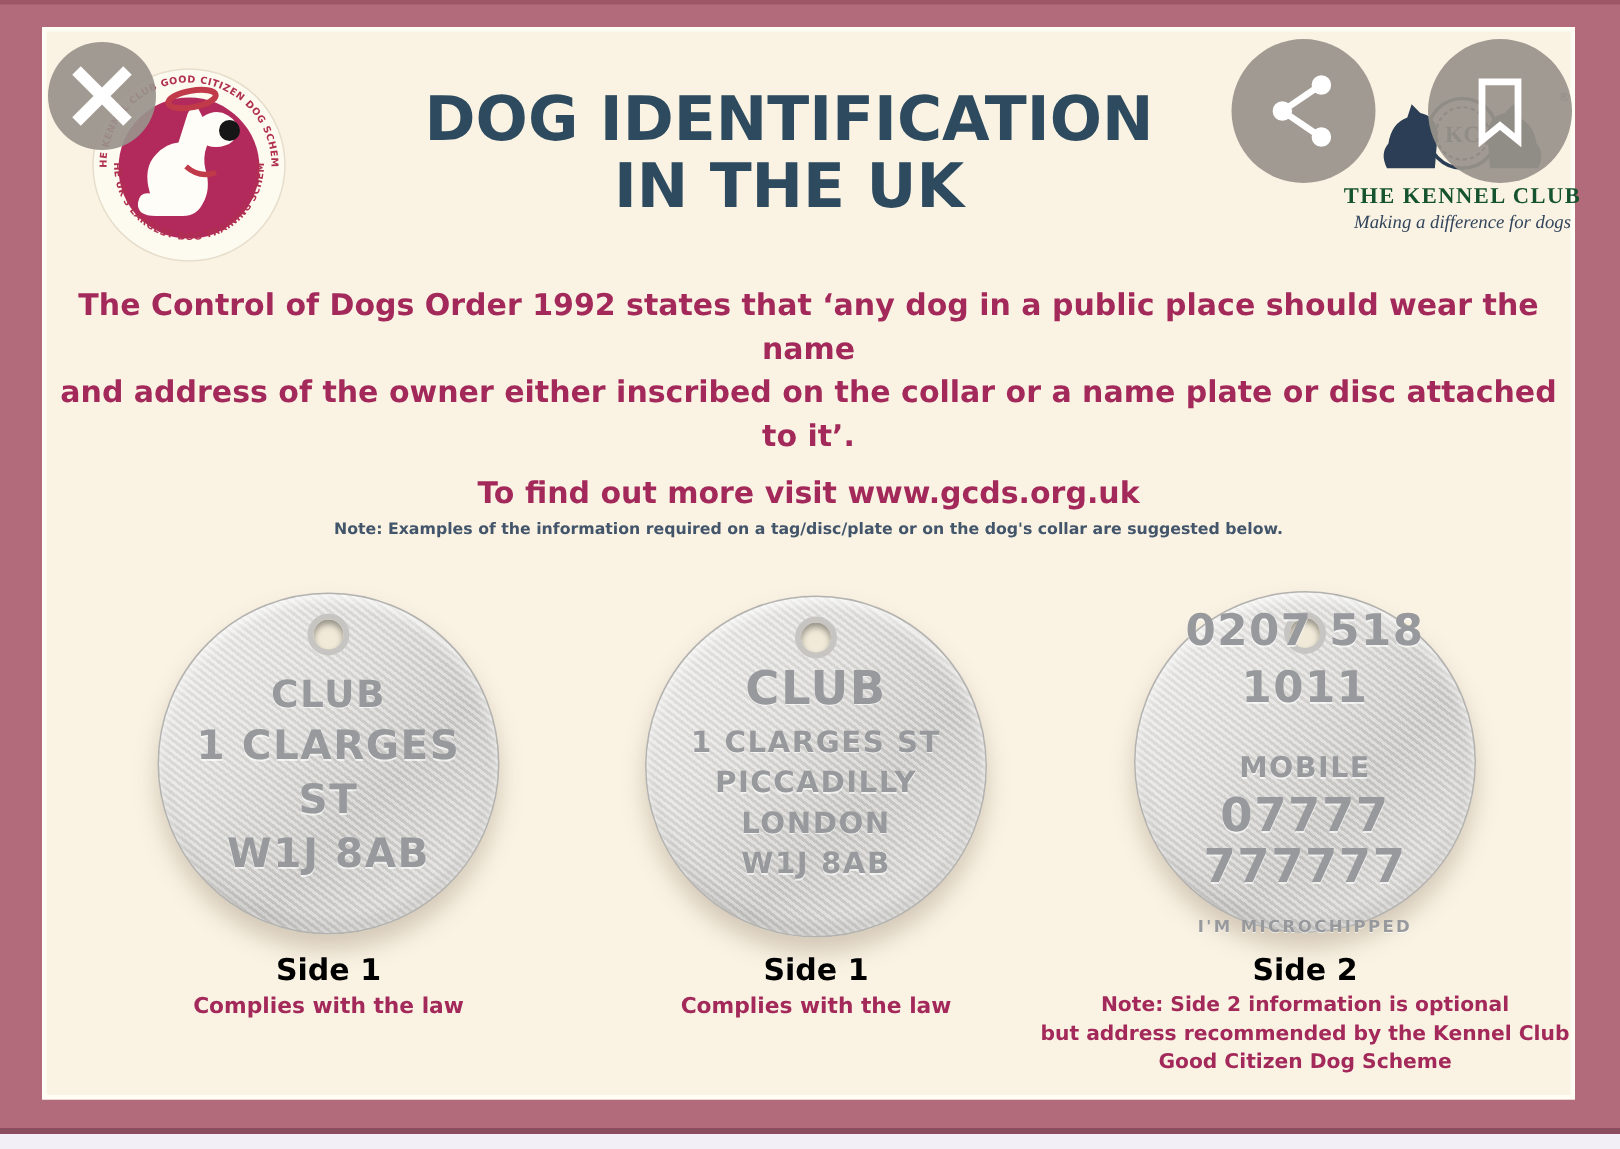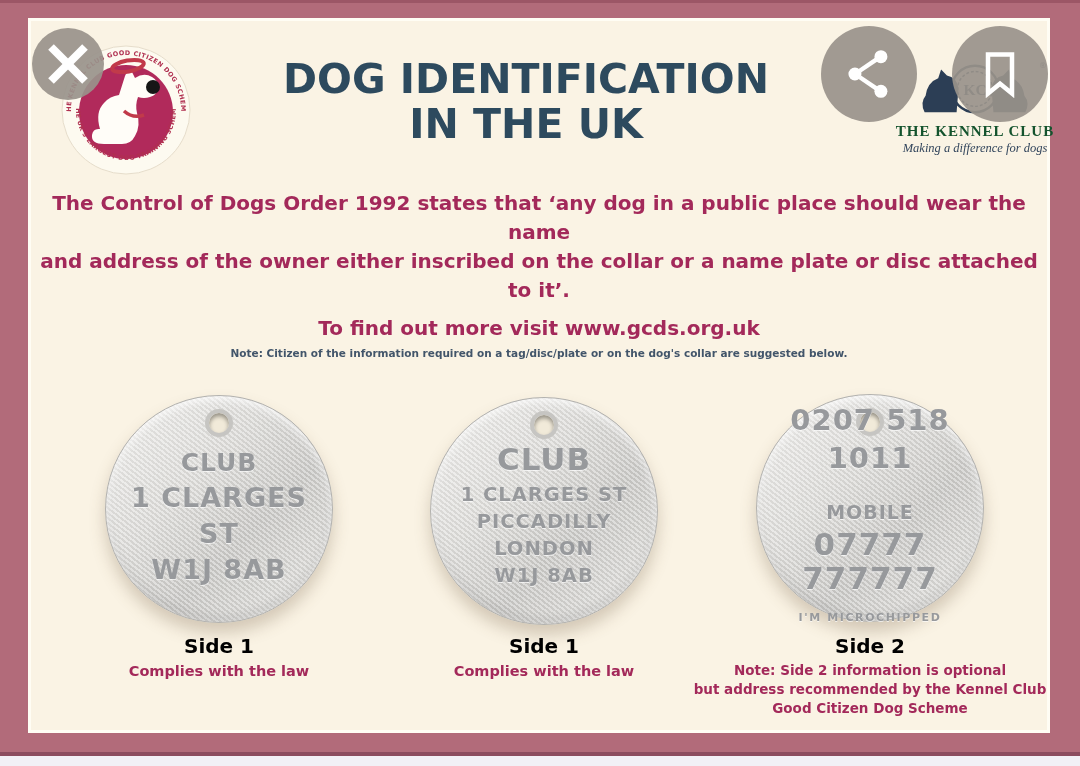--- a/index.html
+++ b/index.html
@@ -137,21 +137,21 @@
     <div>IN THE UK</div>
   </div>
 
   <div id="intro" class="para">
     <div>The Control of Dogs Order 1992 states that ‘any dog in a public place should wear the name</div>
     <div>and address of the owner either inscribed on the collar or a name plate or disc attached to it’.</div>
   </div>
   <div id="find-out" class="para">
     <span>To find out more visit </span><span class="url">www.gcds.org.uk</span>
   </div>
-  <div id="examples-note">Note: Citizen of the information required on a tag/disc/plate or on the dog's collar are suggested below.</div>
+  <div id="examples-note">Note: Examples of the information required on a tag/disc/plate or on the dog's collar are suggested below.</div>
 
   <div id="tag1" class="tag">
     <div class="tag-hole"></div>
     <div class="tag-text">
       <div class="l0">CLUB</div>
       <div class="l1">1 CLARGES ST</div>
       <div class="l2">W1J 8AB</div>
     </div>
   </div>
 

